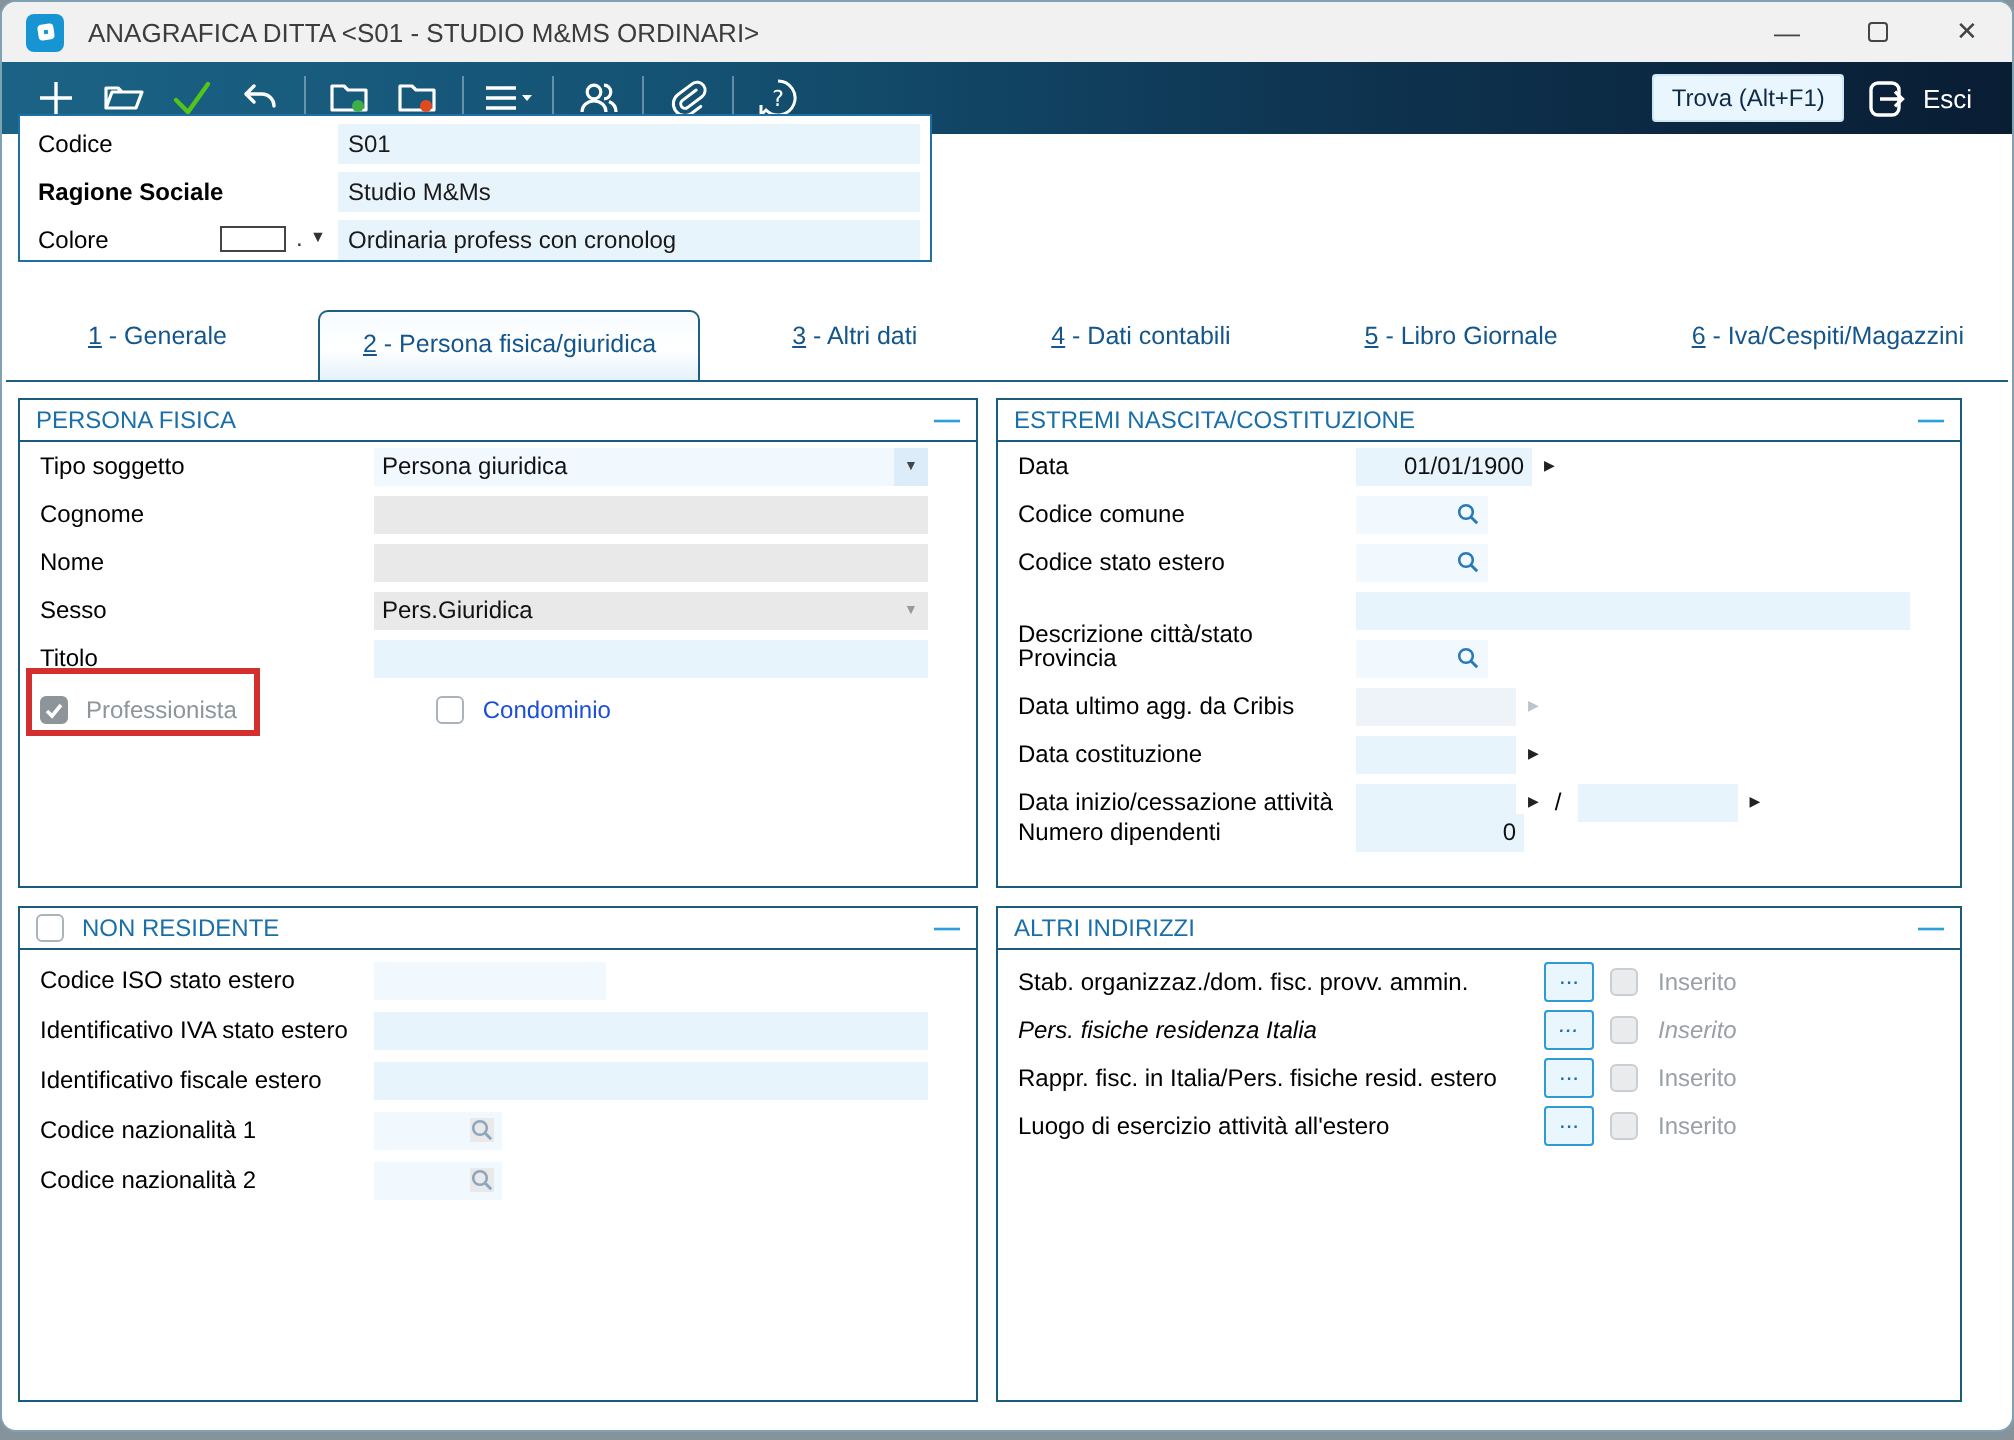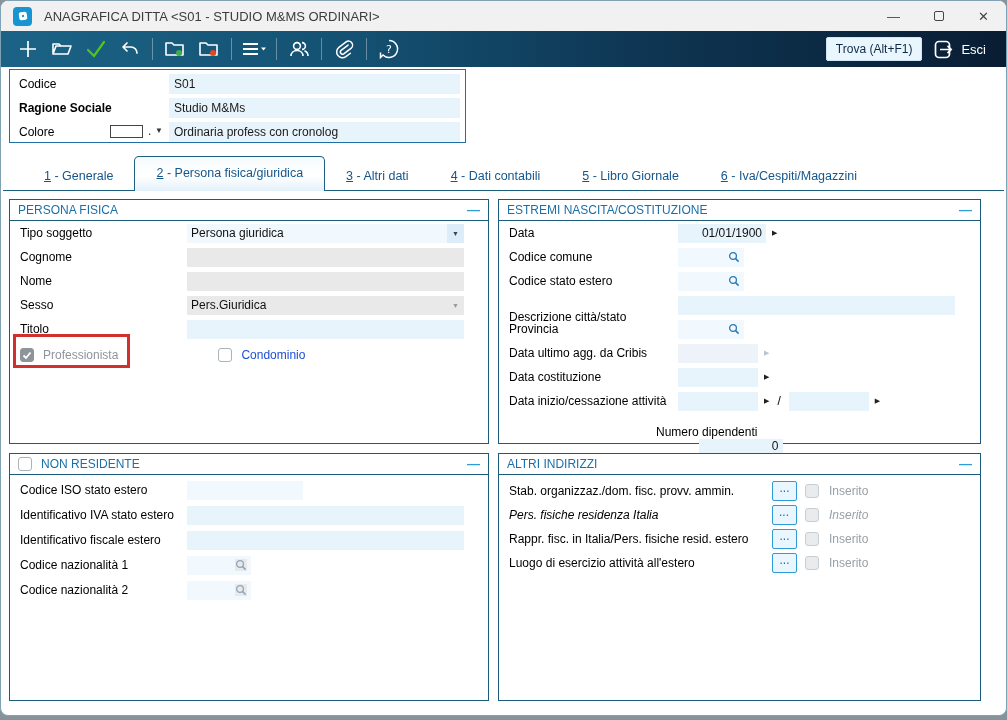--- a/index.html
+++ b/index.html
@@ -24,34 +24,34 @@
              background:linear-gradient(90deg,#1b6386 0%,#14527288 35%,#0d3a58 60%,#0a2037 85%,#081a2e 100%), #0d3a58;
              background:linear-gradient(90deg,#1b6386 0%,#145172 35%,#0e3552 65%,#091d33 100%);
              display:flex; align-items:center; padding:0 10px; }
   .tbicon { width:34px; height:30px; display:flex; align-items:center; justify-content:center; }
   .tbsep { width:1px; height:22px; background:rgba(255,255,255,.35); margin:0 5px; }
   .findbtn { margin-left:auto; background:#eaf6fd; color:#0d2b45; font-size:12px; padding:4px 9px;
              border-radius:2px; border:1px solid #cfe6f4; }
   .exit { display:flex; align-items:center; gap:6px; color:#fff; font-size:13px; margin:0 10px 0 12px; }
 
   
-  .headerbox { position:absolute; left:8px; top:68px; width:457px; height:74px;
+  .headerbox { position:absolute; left:8px; top:56px; width:457px; height:74px;
                border:1px solid #1d6fa5; background:#fff; padding-top:2px; }
   .hrow { position:relative; height:23px; margin:1px 3px; }
   .hrow .hlbl { position:absolute; left:6px; top:4px; font-size:12px; color:#000; }
   .hrow .hval { position:absolute; left:156px; right:2px; top:1px; height:20px; background:#e8f4fc;
                 font-size:12px; color:#1a1a1a; display:flex; align-items:center; padding:0 5px; }
   .bold { font-weight:bold; }
   .swatch { position:absolute; left:97px; top:4px; width:33px; height:13px; background:#fff; border:1px solid #444; }
   .swdot { position:absolute; left:135px; top:3px; font-size:12px; color:#333; }
   .swarr { position:absolute; left:142px; top:5px; font-size:8px; color:#333; }
 
   
   .tabstrip { position:absolute; left:2px; right:2px; top:154px; height:36px; display:flex;
-              align-items:flex-end; border-bottom:1px solid #1c5f7e; padding-left:20px; }
+              align-items:flex-start; border-bottom:1px solid #1c5f7e; padding-left:20px;gap:25px; }
   .tab { height:27px; line-height:27px; padding:0 21px; font-size:12.5px; color:#14568c; white-space:nowrap; }
   .tab .u { text-decoration:underline; }
   .tab.active { height:35px; line-height:33px; background:linear-gradient(#f7fbfe 0%,#ffffff 55%,#e3f1fa 100%);
                 border:1px solid #1c5f7e; border-bottom:none; border-radius:5px 5px 0 0;
                 margin-bottom:-1px; z-index:2; font-weight:400; }
 
   
   .panel { position:absolute; border:1px solid #1b5c7d; background:#fff; }
   .phd { height:21px; display:flex; align-items:center; padding:0 8px; border-bottom:1px solid #1b5c7d; }
   .ptitle { font-size:12px; color:#1a6fa8; }
@@ -305,21 +305,21 @@
       <span class="arr">▶</span>
     </div>
     <div class="prow" style="top:191px;">
       <span class="plbl" style="width:169px;">Data inizio/cessazione attività</span>
       <div class="fld blue" style="width:80px;"></div>
       <span class="arr">▶</span>
       <span style="margin:0 8px;font-size:12px;">/</span>
       <div class="fld blue" style="width:80px;"></div>
       <span class="arr">▶</span>
     </div>
-    <div class="prow" style="top:225px;flex-direction:column;">
+    <div class="prow" style="top:206px;">
       <span class="plbl" style="width:169px;">Numero dipendenti</span>
       <div class="fld blue" style="width:84px;justify-content:flex-end;">
         <span>0</span>
       </div>
     </div>
   </div>
 
   <div class="panel" style="left:8px;top:452px;width:480px;height:248px;">
     <div class="phd">
       <span class="cb" style="margin-right:9px;"></span>

